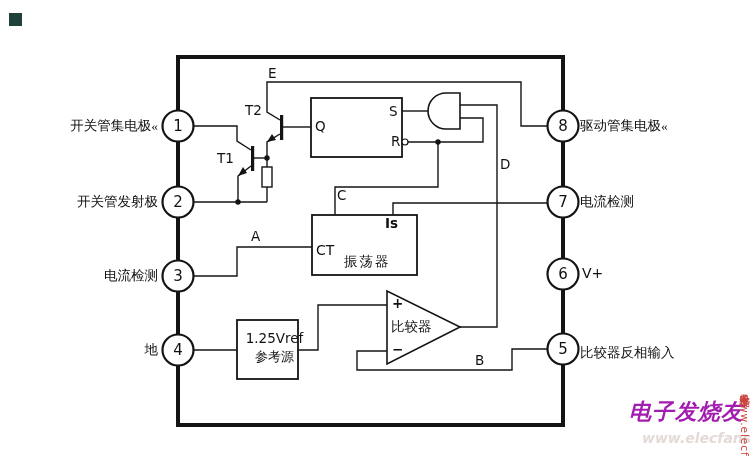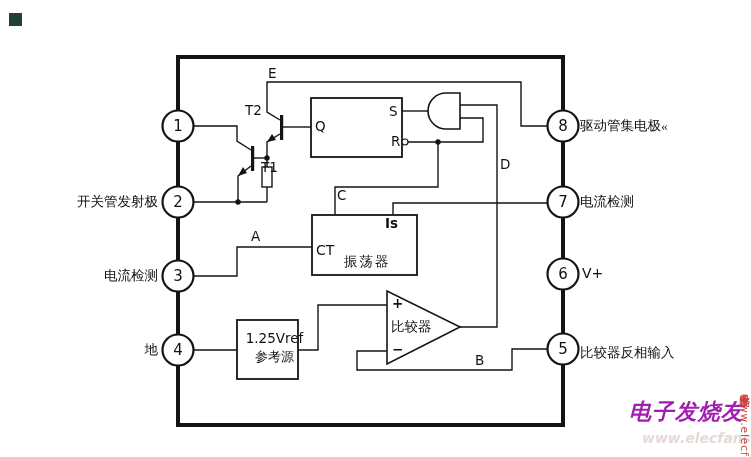--- a/index.html
+++ b/index.html
@@ -106,31 +106,32 @@
 
   <div class="lbl pinnum" style="left:162px;top:117px;">1</div>
   <div class="lbl pinnum" style="left:162px;top:193px;">2</div>
   <div class="lbl pinnum" style="left:162px;top:267px;">3</div>
   <div class="lbl pinnum" style="left:162px;top:341px;">4</div>
   <div class="lbl pinnum" style="left:547px;top:117px;">8</div>
   <div class="lbl pinnum" style="left:547px;top:193px;">7</div>
   <div class="lbl pinnum" style="left:547px;top:265px;">6</div>
   <div class="lbl pinnum" style="left:547px;top:340px;">5</div>
 
+  <div class="lbl cjk plab-l" style="left:56px;top:118px;">开关管集电极«</div>
   <div class="lbl cjk plab-l" style="left:56px;top:194px;">开关管发射极</div>
   <div class="lbl cjk plab-l" style="left:56px;top:268px;">电流检测</div>
   <div class="lbl cjk plab-l" style="left:56px;top:342px;">地</div>
   <div class="lbl cjk plab-r" style="left:580px;top:118px;">驱动管集电极«</div>
   <div class="lbl cjk plab-r" style="left:580px;top:194px;">电流检测</div>
   <div class="lbl sans plab-r" style="left:582px;top:266px;font-size:14px;">V+</div>
   <div class="lbl cjk plab-r" style="left:580px;top:328px;margin-top:17px;">比较器反相输入</div>
 
   <div class="lbl node" style="left:268px;top:66px;">E</div>
   <div class="lbl node" style="left:245px;top:103px;">T2</div>
-  <div class="lbl node" style="left:217px;top:160px;margin-left:44px;">T1</div>
+  <div class="lbl node" style="left:217px;top:151px;">T1</div>
   <div class="lbl node" style="left:315px;top:119px;">Q</div>
   <div class="lbl node" style="left:389px;top:104px;">S</div>
   <div class="lbl node" style="left:391px;top:134px;">R</div>
   <div class="lbl node" style="left:251px;top:229px;">A</div>
   <div class="lbl node" style="left:337px;top:188px;">C</div>
   <div class="lbl node" style="left:500px;top:157px;">D</div>
   <div class="lbl node" style="left:475px;top:353px;">B</div>
   <div class="lbl node bold" style="left:385px;top:216px;">Is</div>
   <div class="lbl node" style="left:316px;top:243px;font-size:14px;">CT</div>
   <div class="lbl cjk" style="left:344px;top:254px;letter-spacing:2px;">振荡器</div>

